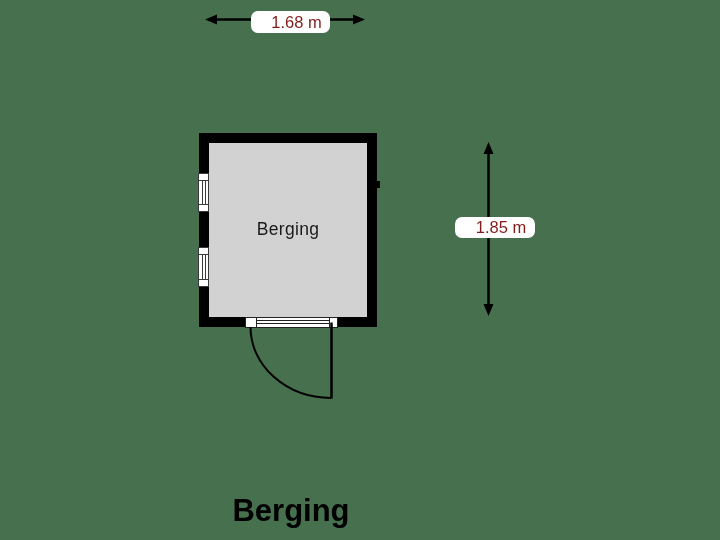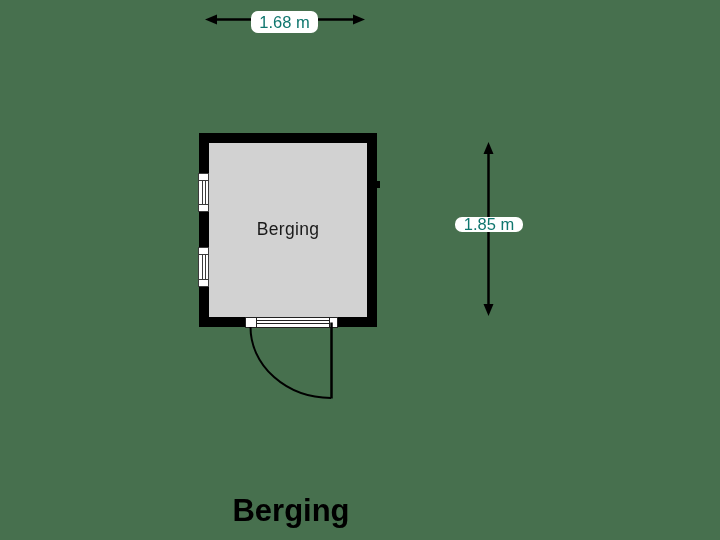--- a/index.html
+++ b/index.html
@@ -70,24 +70,24 @@
   .sill-lines::before { top:2.2px; }
   .sill-lines::after { bottom:2.2px; }
 
   
   .overlay { position:absolute; left:0; top:0; width:720px; height:540px; }
 
   
   .dim-label {
     position:absolute; background:#ffffff; border-radius:7px;
     display:flex; align-items:center; justify-content:center;
-    font-size:16.5px; color:#0f766e; white-space:nowrap;
+    font-size:16.5px; color:#7f1d1d; white-space:nowrap;padding-left:12px;
   }
   .dim-label.h { left:251px; top:11px; width:67px; height:22px; }
-  .dim-label.v { left:455px; top:217px; width:68px; height:15px;text-align:right; }
+  .dim-label.v { left:455px; top:217px; width:68px; height:21px;text-align:right; }
 
   
   .plan-title {
     position:absolute; left:189px; top:493px; width:204px;
     text-align:center; font-size:31px; font-weight:bold; color:#000000;
   }
 </style>
 </head>
 <body>
 

